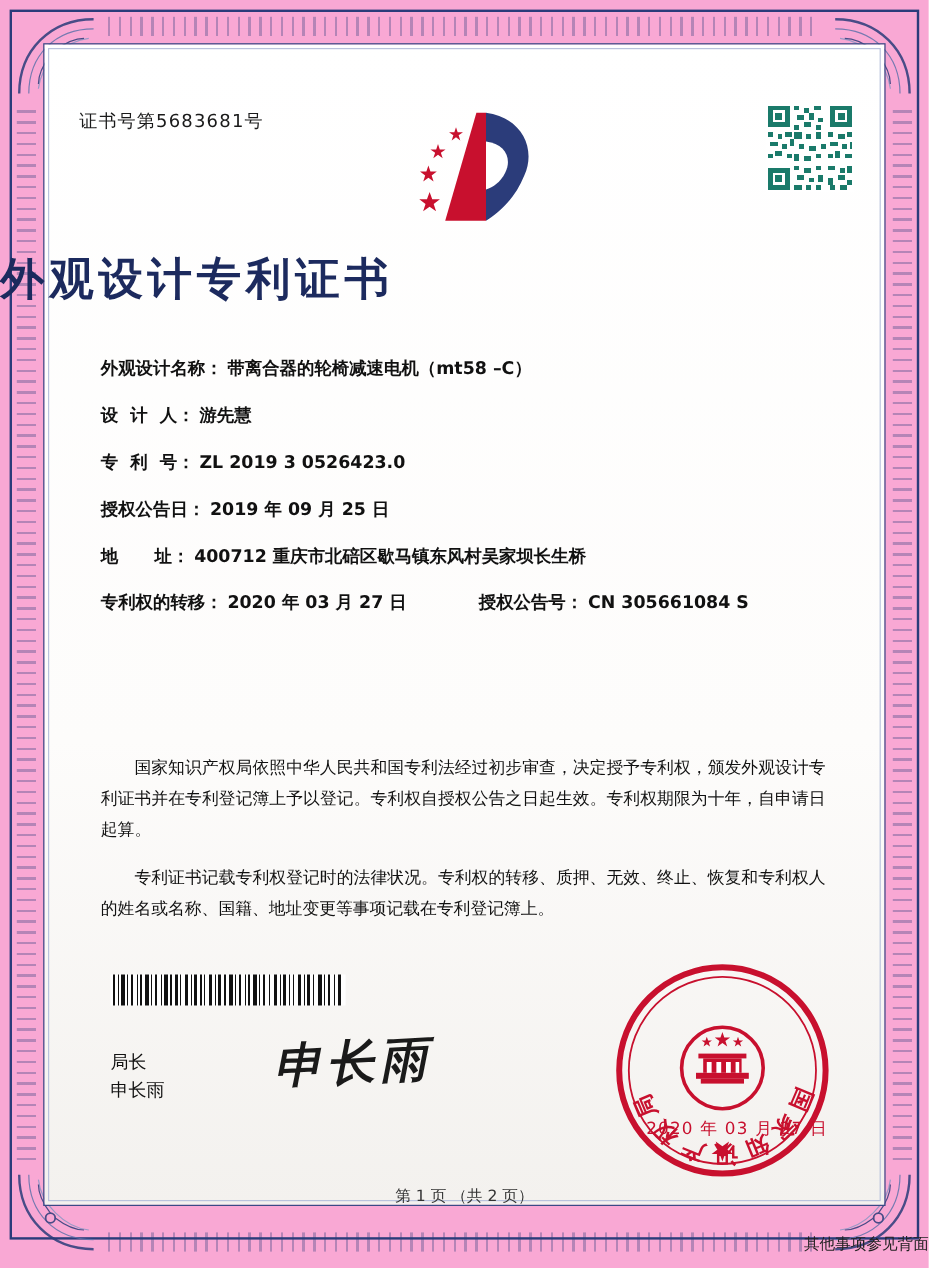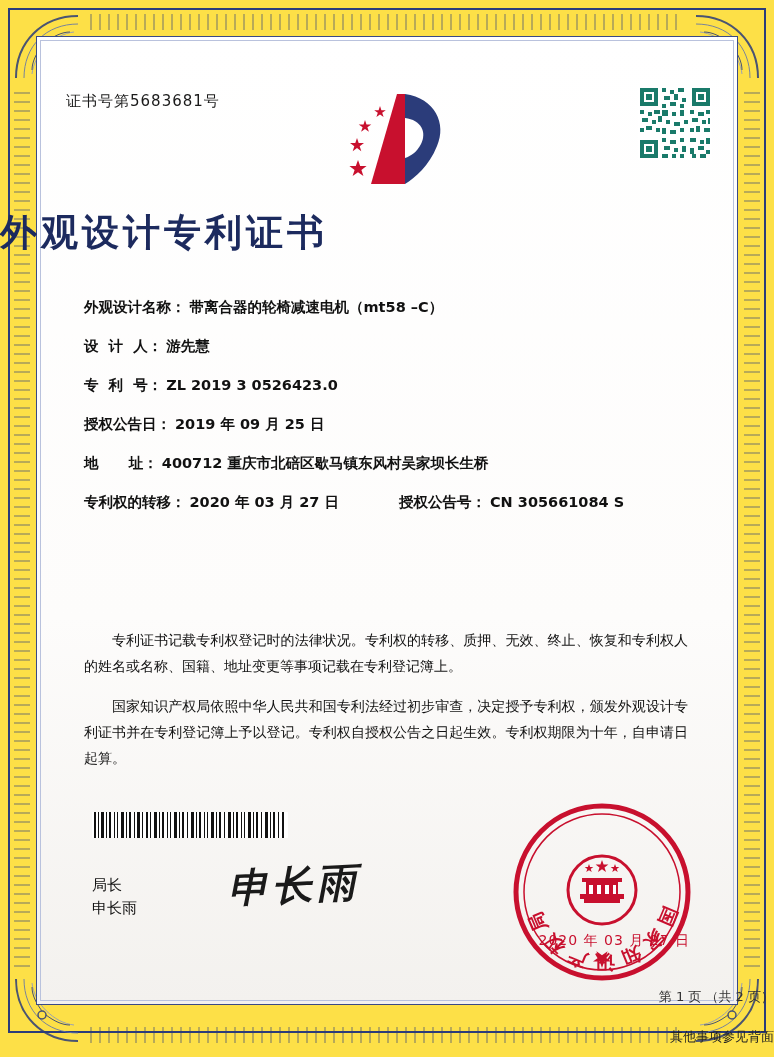--- a/index.html
+++ b/index.html
@@ -7,21 +7,21 @@
     padding: 0;
     background: #ffffff;
   }
   body {
     font-family: "Liberation Sans", sans-serif;
   }
   .page {
     position: relative;
     width: 774px;
     height: 1057px;
-    background: #fde047;
+    background: #f9a8d4;
     overflow: hidden;
   }
   
   .border-outer {
     position: absolute;
     left: 8px; top: 8px;
     width: 758px; height: 1025px;
     border: 2px solid #2b3c7a;
     box-sizing: border-box;
   }
@@ -211,21 +211,21 @@
     font-size: 14px;
     color: #c8102e;
     letter-spacing: 1px;
   }
 
   
   .page-num {
     position: absolute;
     left: 0; right: 0;
     top: 988px;
-    text-align: right;
+    text-align: center;
     font-family: "DejaVu Sans", sans-serif;
     font-size: 13px;
     color: #333;
   }
   .footnote {
     position: absolute;
     left: 0; right: 0;
     top: 1028px;
     text-align: right;
     font-family: "DejaVu Sans", sans-serif;
@@ -402,22 +402,22 @@
     </div>
     <div class="field-row two-col">
       <span class="field-label">专利权的转移：</span>
       <span class="field-value">2020 年 03 月 27 日</span>
       <span class="field-label second">授权公告号：</span>
       <span class="field-value">CN 305661084 S</span>
     </div>
   </div>
 
   <div class="paras">
+    <p>国家知识产权局依照中华人民共和国专利法经过初步审查，决定授予专利权，颁发外观设计专利证书并在专利登记簿上予以登记。专利权自授权公告之日起生效。专利权期限为十年，自申请日起算。</p>
     <p>专利证书记载专利权登记时的法律状况。专利权的转移、质押、无效、终止、恢复和专利权人的姓名或名称、国籍、地址变更等事项记载在专利登记簿上。</p>
-    <p>国家知识产权局依照中华人民共和国专利法经过初步审查，决定授予专利权，颁发外观设计专利证书并在专利登记簿上予以登记。专利权自授权公告之日起生效。专利权期限为十年，自申请日起算。</p>
   </div>
 
   <div class="barcode">
     <svg width="196" height="26" viewBox="0 0 196 26" shape-rendering="crispEdges">
       <rect width="196" height="26" fill="#ffffff"></rect>
       <g fill="#111111">
         <rect x="2" y="0" width="2" height="26"></rect>
           <rect x="6" y="0" width="1" height="26"></rect>
         <rect x="9" y="0" width="3" height="26"></rect>
           <rect x="14" y="0" width="1" height="26"></rect>

